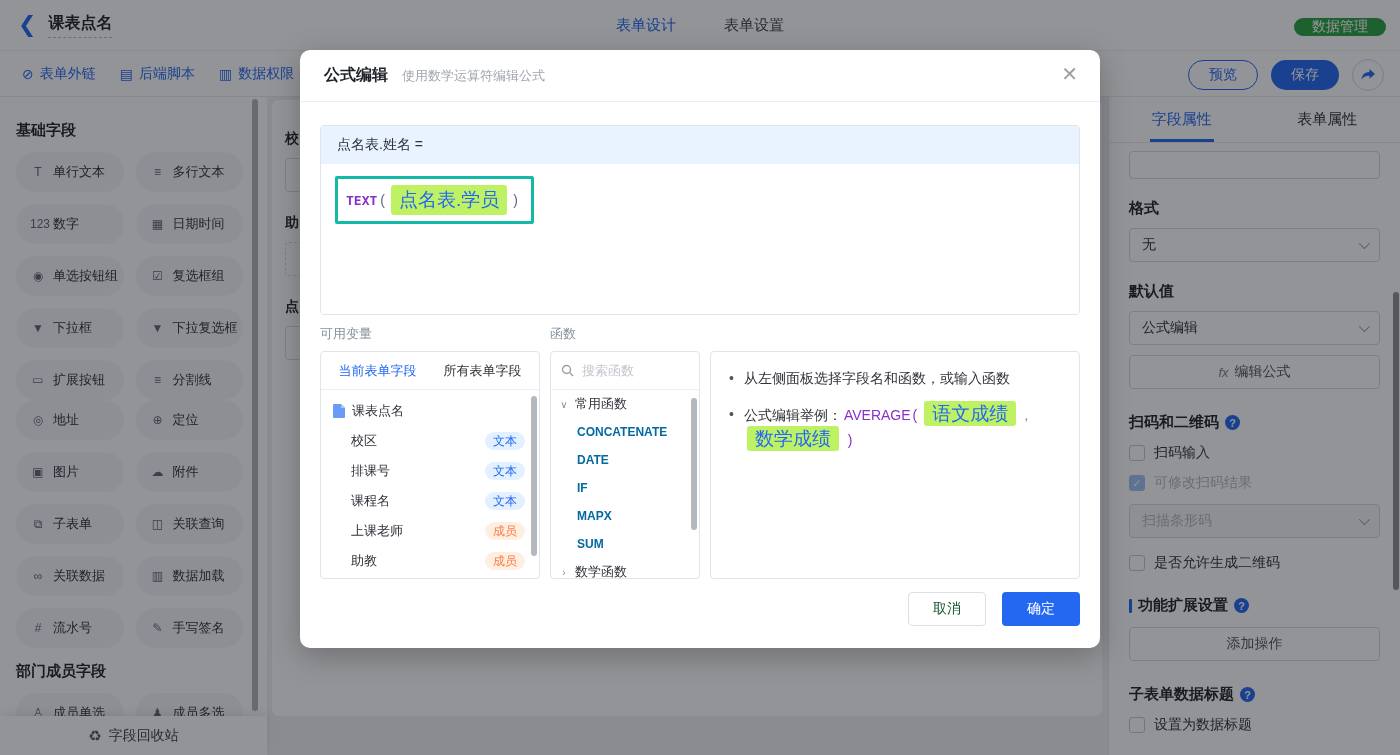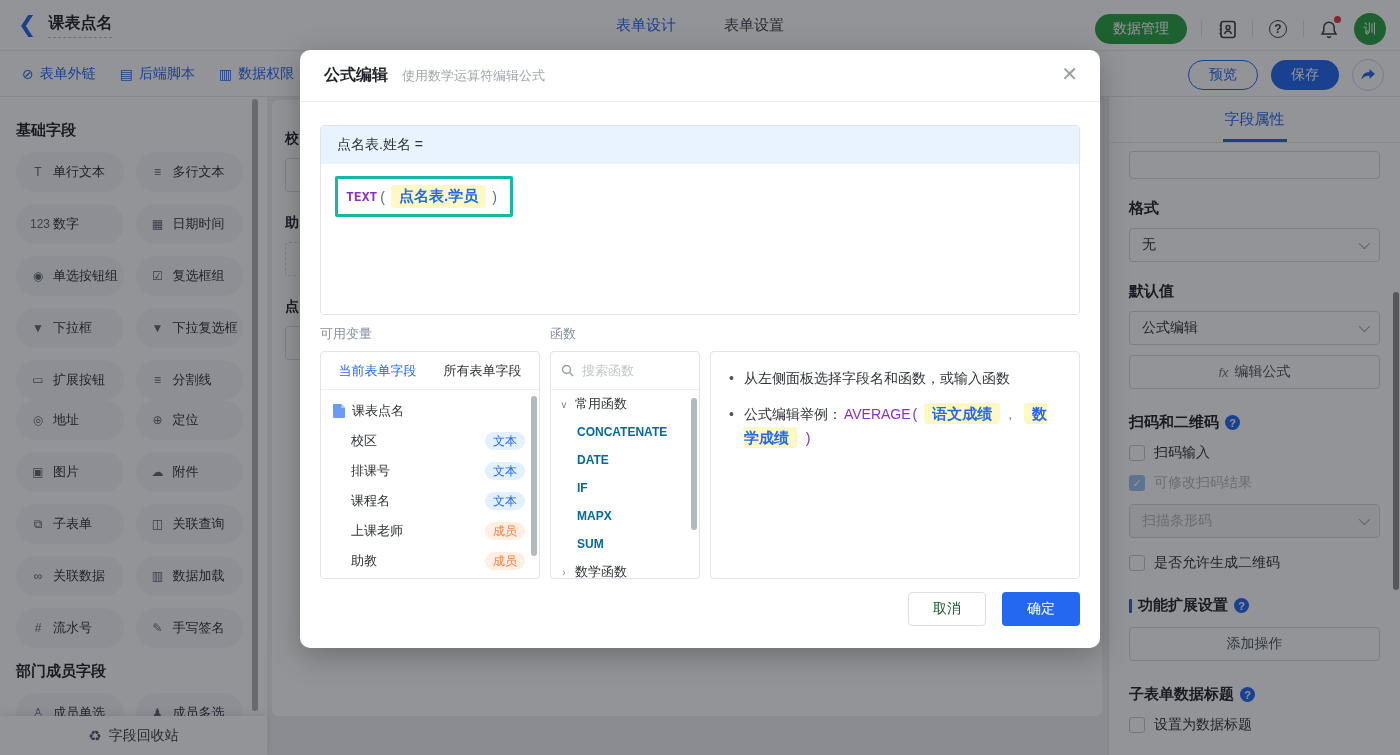--- a/index.html
+++ b/index.html
@@ -6,21 +6,21 @@
   body { font-family:"Liberation Sans","DejaVu Sans",sans-serif; background:#dfe1e6; }
   .app { position:relative; width:1400px; height:755px; overflow:hidden; background:#eef0f4; }
 
   
   .topbar { position:absolute; left:0; top:0; width:1400px; height:50px; background:#fff; z-index:1; display:flex; align-items:center; }
   .back { margin-left:18px; color:#2468f2; font-size:22px; line-height:1; cursor:pointer; font-weight:bold; }
   .apptitle { margin-left:12px; font-size:16px; color:#1f2329; font-weight:bold; border-bottom:1px dashed #b9bec7; padding-bottom:3px; }
   .top-tabs { position:absolute; left:0; right:0; top:0; height:50px; display:flex; justify-content:center; align-items:center; gap:48px; }
   .top-tab { font-size:15px; color:#40464f; cursor:pointer; }
   .top-tab.active { color:#2468f2; }
-  .top-right { position:absolute; right:14px; top:4px; height:50px; display:flex; align-items:center; gap:14px; }
+  .top-right { position:absolute; right:14px; top:18px; height:50px; display:flex; align-items:center; gap:14px;flex-direction:column; }
   .pill-green { background:#2ba245; color:#fff; font-size:14px; border-radius:16px; height:30px; padding:0 18px; display:flex; align-items:center; cursor:pointer; }
   .vsep { width:1px; height:16px; background:#e0e2e6; }
   .ticon { width:22px; height:22px; display:flex; align-items:center; justify-content:center; color:#3a3f46; cursor:pointer; }
   .help-circ { width:18px; height:18px; border:1.6px solid #3a3f46; border-radius:50%; font-size:12px; display:flex; align-items:center; justify-content:center; color:#3a3f46; font-weight:bold; }
   .bell-wrap { position:relative; }
   .bell-dot { position:absolute; right:-1px; top:-2px; width:7px; height:7px; background:#e5353e; border-radius:50%; }
   .avatar { width:32px; height:32px; border-radius:50%; background:#2ba245; color:#fff; font-size:13px; display:flex; align-items:center; justify-content:center; cursor:pointer; }
 
   
   .toolbar { position:absolute; left:0; top:50px; width:1400px; height:47px; background:#fff; border-top:1px solid #f0f1f3; border-bottom:1px solid #e8eaee; z-index:1; display:flex; align-items:center; }
@@ -84,21 +84,21 @@
   .m-sub { font-size:13px; color:#a0a6ad; margin-left:14px; }
   .m-close { position:absolute; right:22px; top:14px; font-size:20px; color:#9aa0a6; cursor:pointer; line-height:1; }
   .m-body { padding:23px 20px 0; }
   .f-box { border:1px solid #e1e4e8; border-radius:4px; overflow:hidden; }
   .f-target { height:38px; background:#e8f3ff; display:flex; align-items:center; padding:0 16px; font-size:14px; color:#2f3238; }
   .f-edit { height:150px; background:#fff; padding:12px 14px; cursor:text; }
   .red-anno { display:inline-block; border:3px solid #14b8a6; border-radius:2px; padding:6px 10px 6px 8px; }
   .f-line { display:flex; align-items:center; font-size:14px; }
   .f-fn { font-family:"DejaVu Sans Mono","Liberation Mono",monospace; font-weight:bold; color:#8a2fc9; font-size:13px; }
   .f-paren { color:#5f6b7a; margin:0 3px; }
-  .chip { background:#fef9c3; color:#2468f2; border-radius:3px; padding:2px 8px; font-size:15px; margin:0 3px;font-weight:bold; }
+  .chip { background:#bef264; color:#2468f2; border-radius:3px; padding:2px 8px; font-size:19px; margin:0 3px; }
   .cols { display:flex; gap:10px; margin-top:10px; }
   .col-label { font-size:13px; color:#86909c; margin-bottom:8px; height:18px; }
   .panel { border:1px solid #e1e4e8; border-radius:4px; height:228px; position:relative; overflow:hidden; background:#fff; }
   .col-vars { width:220px; flex:none; }
   .col-fns { width:150px; flex:none; }
   .col-hint { flex:1; }
   .v-tabs { height:38px; border-bottom:1px solid #eceef1; display:flex; align-items:center; justify-content:space-around; padding:0 4px; }
   .v-tab { font-size:13px; color:#2f3238; cursor:pointer; }
   .v-tab.active { color:#2468f2; }
   .v-list { padding:6px 0 0; }
@@ -306,20 +306,21 @@
         <div class="cfield-label">助</div>
         <div class="cfield-box dashed"></div>
         <div class="cfield-label">点</div>
         <div class="cfield-box"></div>
       </div>
   </div>
 
   <div class="props">
     <div class="props-tabs">
       <span class="props-tab active">字段属性</span>
+      <span class="props-tab">表单属性</span>
     </div>
     <div class="props-body">
       <div class="p-input"></div>
       <div class="p-label">格式</div>
       <div class="p-select">
         <span>无</span>
         <span class="chev"></span>
       </div>
       <div class="p-label">默认值</div>
       <div class="p-select">

